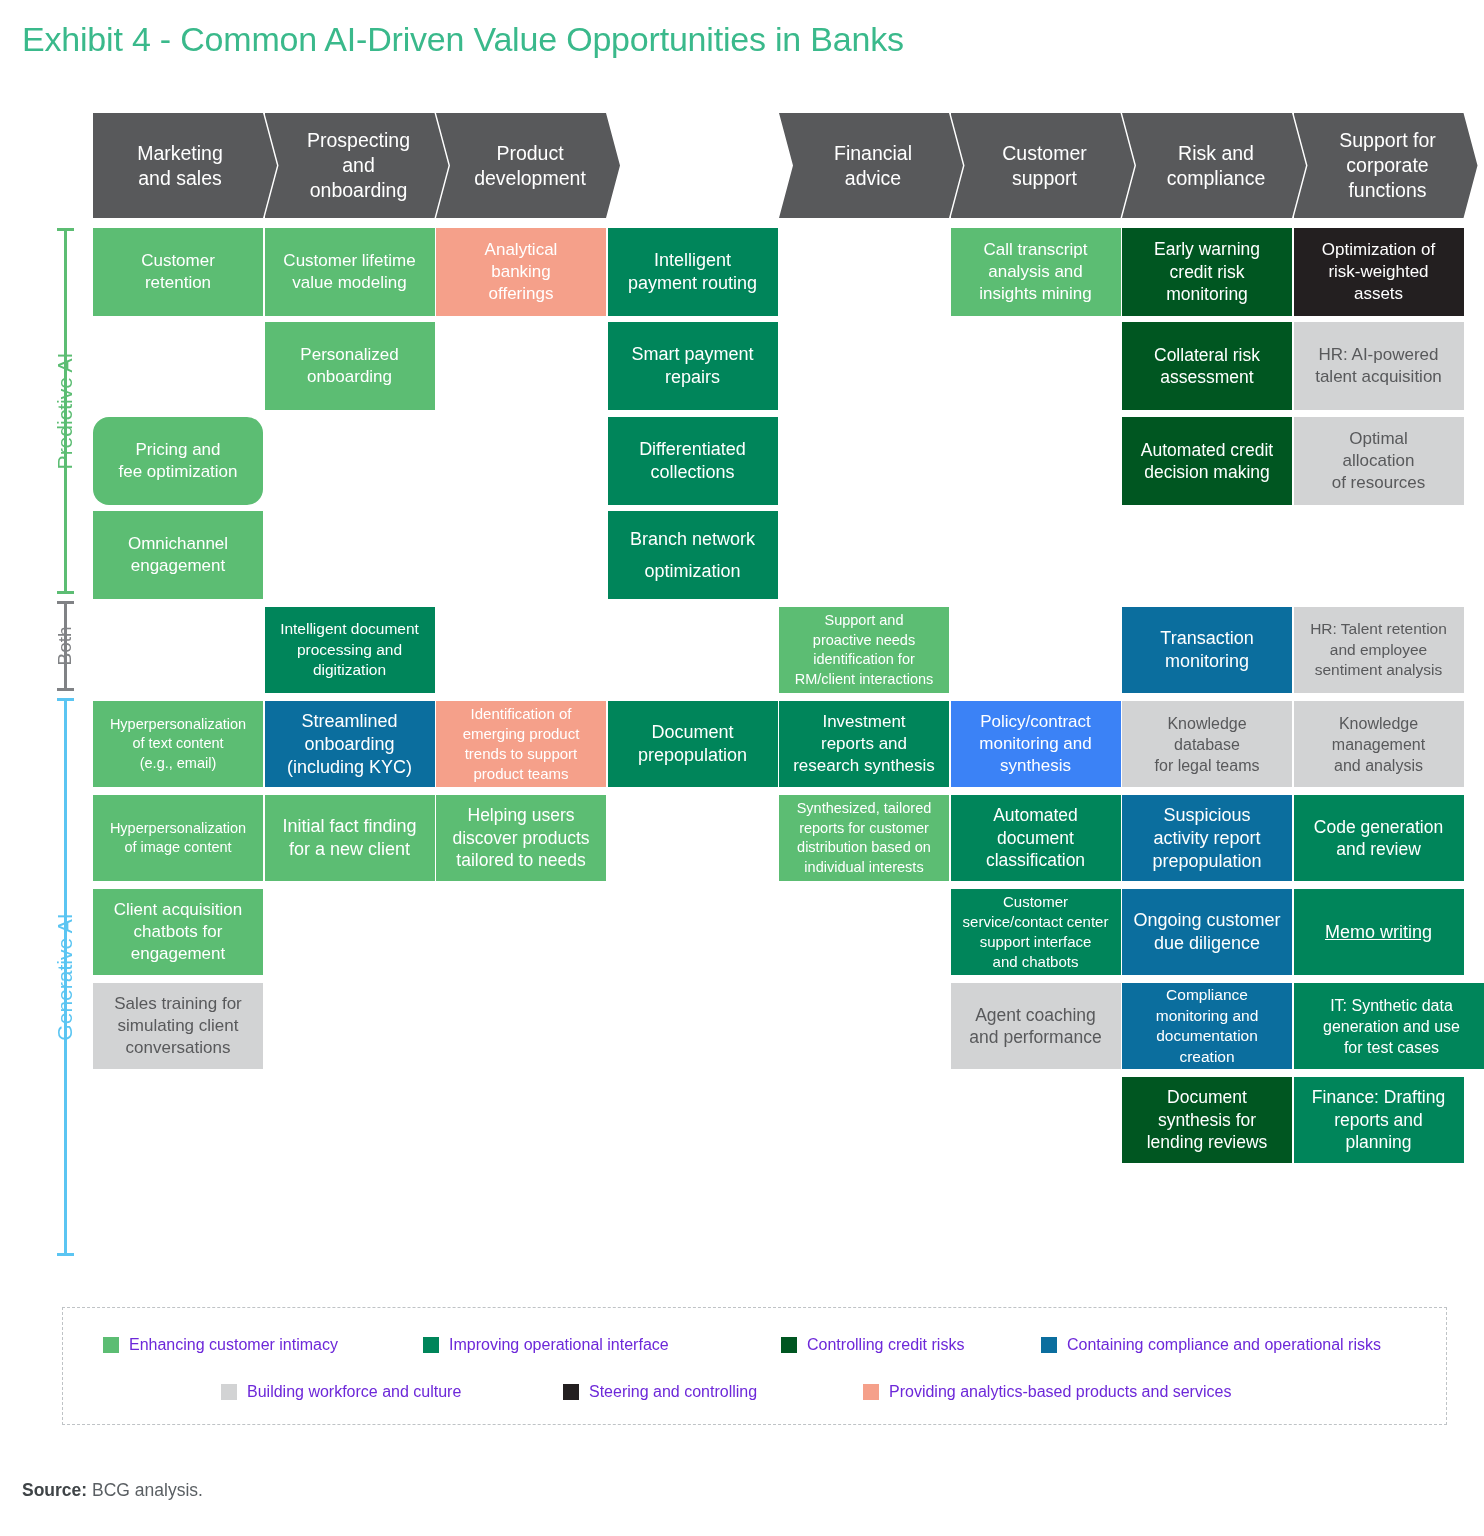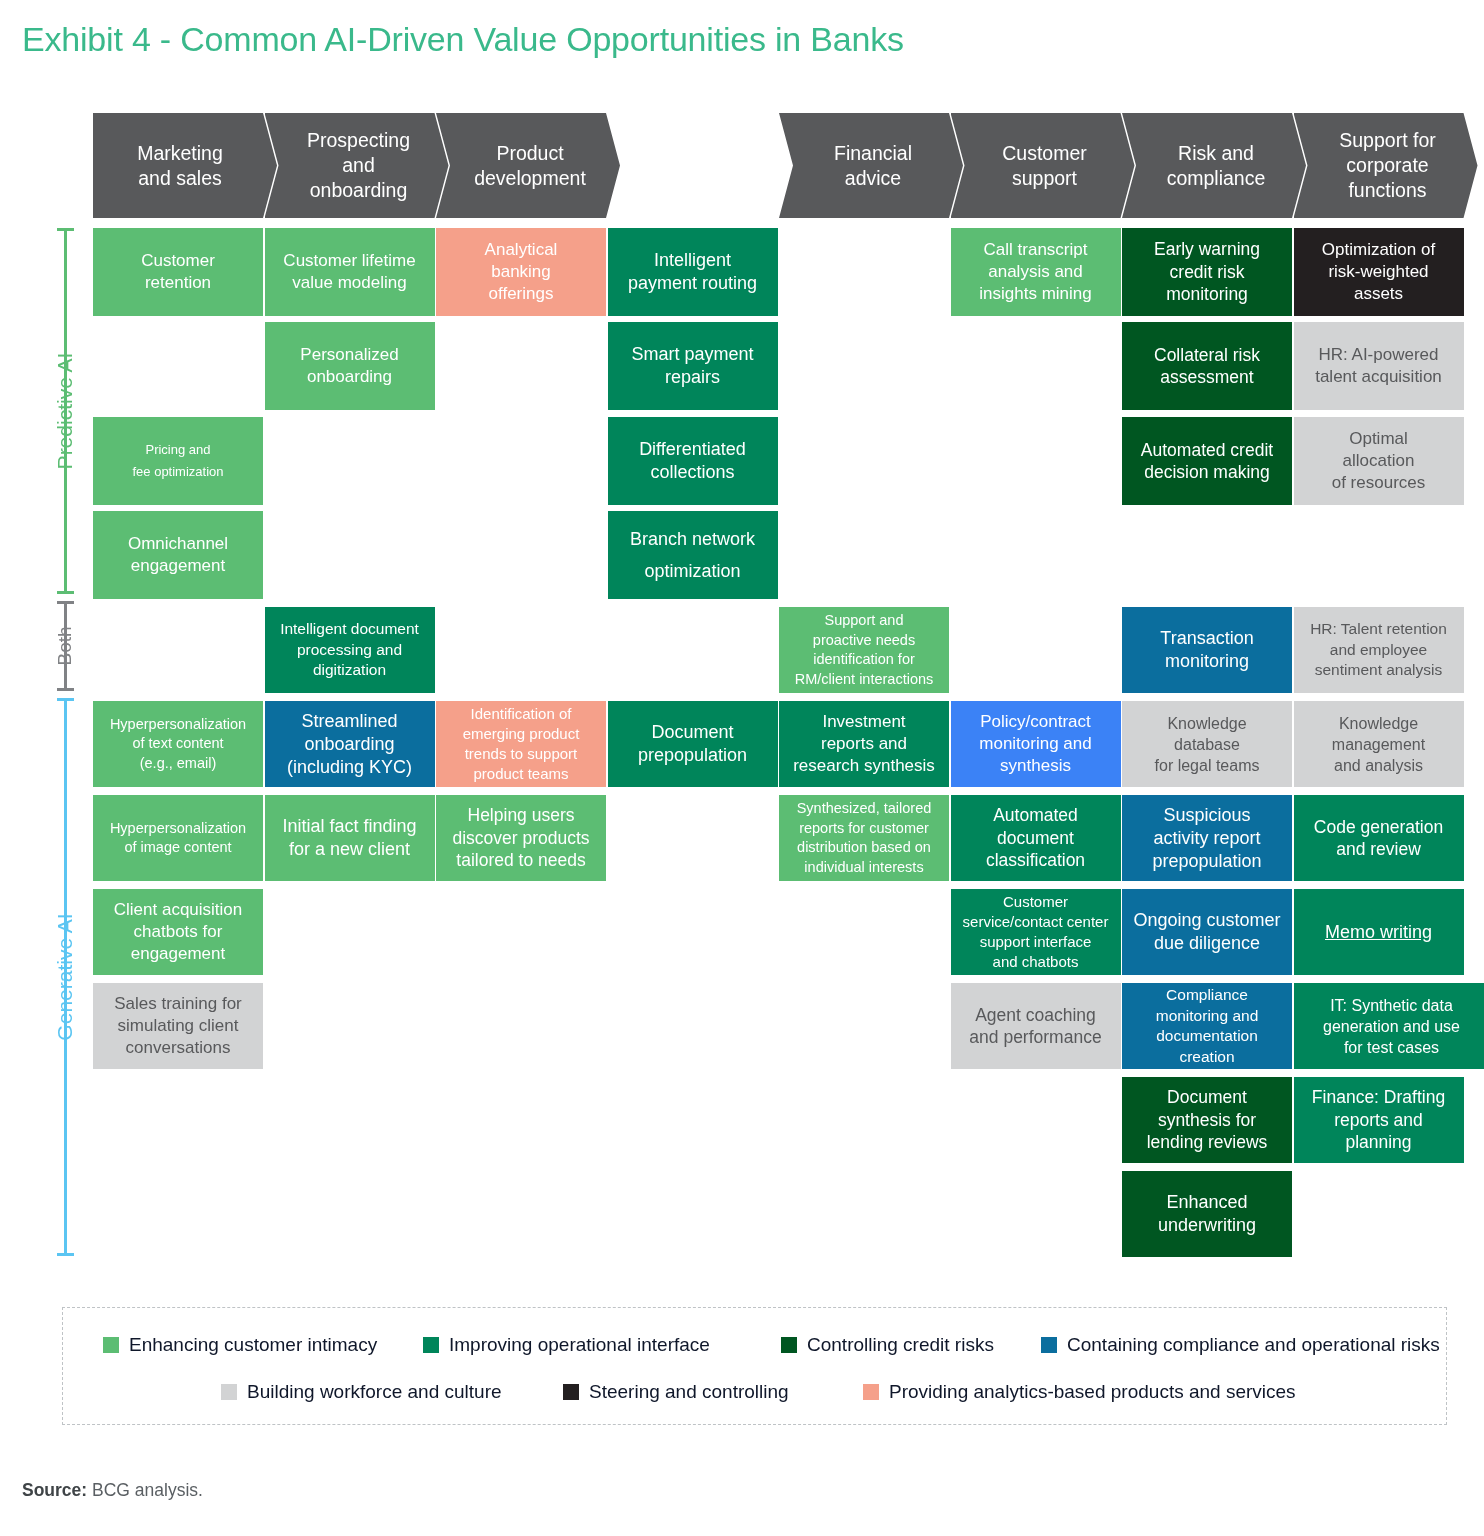--- a/index.html
+++ b/index.html
@@ -65,21 +65,21 @@
 
   
   .legend{
     position:absolute;left:62px;top:1307px;width:1385px;height:118px;
     border:1.5px dashed #bfc3c6;
     box-sizing:border-box;
   }
   .lg-row{position:absolute;left:0;width:100%;height:30px;}
   .lg-item{position:absolute;display:flex;align-items:center;height:30px;}
   .lg-sw{width:16px;height:16px;margin-right:10px;flex:0 0 auto;}
-  .lg-tx{font-size:19px;color:#0f172a;white-space:nowrap;}
+  .lg-tx{font-size:16px;color:#6d28d9;white-space:nowrap;}
 
   
   .source{
     position:absolute;left:22px;top:1480px;
     font-size:17.5px;color:#5a5f63;
   }
   .source b{color:#3f4447;}
 </style>
 </head>
 <body>
@@ -119,21 +119,21 @@
 corporate
 functions</span>
       </div>
     </div>
 
   <div class="grid">
       <div class="cell" style="left: 93px; top: 228px; width: 170px; height: 88px; background: rgb(92, 189, 115); font-size: 17px; line-height: 22px;">
         <span style="white-space: pre-line;">Customer
 retention</span>
       </div>
-      <div class="cell" style="left: 93px; top: 417px; width: 170px; height: 88px; background: rgb(92, 189, 115); font-size: 13px; line-height: 22px;">
+      <div class="cell" style="left: 93px; top: 417px; width: 170px; height: 88px; background: rgb(92, 189, 115); font-size: 17px; line-height: 22px; border-radius: 16px;">
         <span style="white-space: pre-line;">Pricing and
 fee optimization</span>
       </div>
       <div class="cell" style="left: 93px; top: 511px; width: 170px; height: 88px; background: rgb(92, 189, 115); font-size: 17px; line-height: 22px;">
         <span style="white-space: pre-line;">Omnichannel
 engagement</span>
       </div>
       <div class="cell" style="left: 93px; top: 701px; width: 170px; height: 86px; background: rgb(92, 189, 115); font-size: 14.5px; line-height: 19.5px;">
         <span style="white-space: pre-line;">Hyperpersonalization
 of text content
@@ -287,24 +287,20 @@
       <div class="cell" style="left: 1122px; top: 983px; width: 170px; height: 86px; background: rgb(11, 110, 158); font-size: 15.5px; line-height: 20.5px;">
         <span style="white-space: pre-line;">Compliance
 monitoring and
 documentation
 creation</span>
       </div>
       <div class="cell" style="left: 1122px; top: 1077px; width: 170px; height: 86px; background: rgb(0, 86, 33); font-size: 17.5px; line-height: 22.5px;">
         <span style="white-space: pre-line;">Document
 synthesis for
 lending reviews</span>
-      </div>
-      <div class="cell" style="left: 1122px; top: 1171px; width: 170px; height: 86px; background: rgb(0, 86, 33); font-size: 18px; line-height: 23px;">
-        <span style="white-space: pre-line;">Enhanced
-underwriting</span>
       </div>
       <div class="cell" style="left: 1293.5px; top: 228px; width: 170px; height: 88px; background: rgb(35, 31, 32); font-size: 17px; line-height: 22px;">
         <span style="white-space: pre-line;">Optimization of
 risk-weighted
 assets</span>
       </div>
       <div class="cell" style="left: 1293.5px; top: 322px; width: 170px; height: 88px; background: rgb(210, 211, 212); font-size: 17px; line-height: 22px; color: rgb(88, 89, 91);">
         <span style="white-space: pre-line;">HR: AI-powered
 talent acquisition</span>
       </div>

